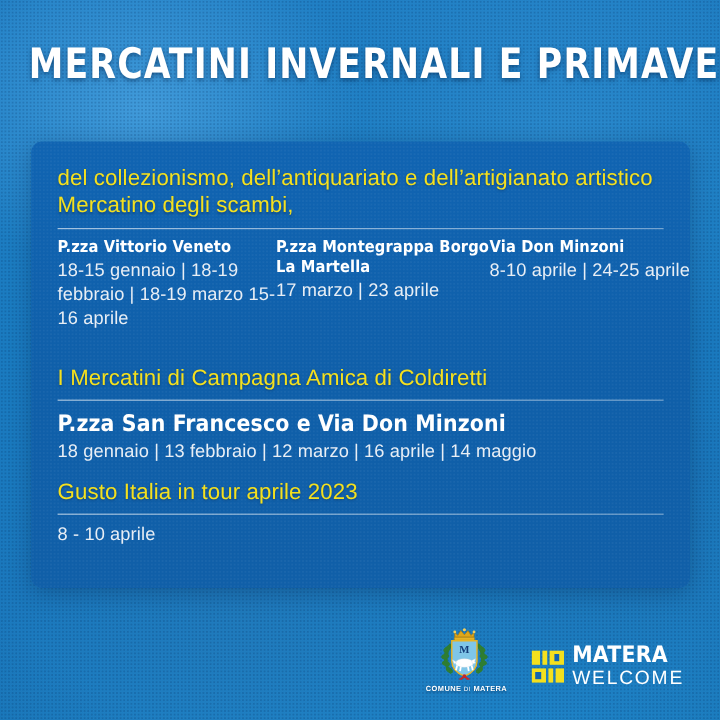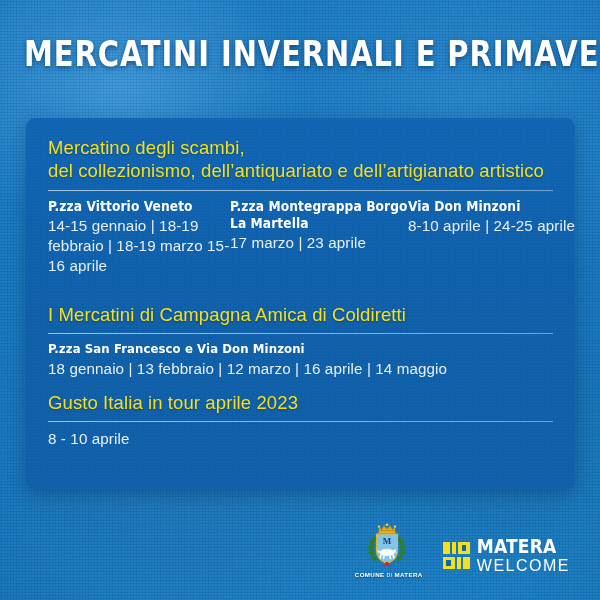--- a/index.html
+++ b/index.html
@@ -89,21 +89,21 @@
   .dates{
     color:#e8eef5;
     font-size:15.2px;
     font-weight:400;
     line-height:1.33;
     letter-spacing:.1px;
     margin-top:1px;
   }
   .sec2{margin-top:26px;}
   .sec3{margin-top:11px;}
-  .sec2 .venue,.sec3 .venue{font-size:13px;}
+  .sec2 .venue,.sec3 .venue{font-size:19px;}
   .sec2 .dates,.sec3 .dates{margin-top:2px;}
 
   
   .footer{
     position:absolute;left:0;right:0;bottom:14px;height:70px;
   }
   .logos{
     position:absolute;right:30px;bottom:8px;
     display:flex;align-items:flex-end;gap:24px;
   }
@@ -135,28 +135,28 @@
   <div class="vignette"></div>
 
   <div class="title">MERCATINI INVERNALI E PRIMAVERILI</div>
 
   <div class="panel">
     <div class="tex"></div>
     <div class="panel-inner">
 
       <div class="sec">
         <div class="sec-title">
+          <div>del collezionismo, dell’antiquariato e dell’artigianato artistico</div>
           <div>Mercatino degli scambi,</div>
-          <div>del collezionismo, dell’antiquariato e dell’artigianato artistico</div>
         </div>
         <div class="rule"></div>
         <div class="cols">
           <div class="col col-1">
             <div class="venue">P.zza Vittorio Veneto</div>
-            <div class="dates">14-15 gennaio | 18-19 febbraio | 18-19 marzo 15-16 aprile</div>
+            <div class="dates">18-15 gennaio | 18-19 febbraio | 18-19 marzo 15-16 aprile</div>
           </div>
           <div class="col col-2">
             <div class="venue">P.zza Montegrappa Borgo La Martella</div>
             <div class="dates">17 marzo | 23 aprile</div>
           </div>
           <div class="col col-3">
             <div class="venue">Via Don Minzoni</div>
             <div class="dates">8-10 aprile | 24-25 aprile | 30 aprile 1 maggio</div>
           </div>
         </div>

